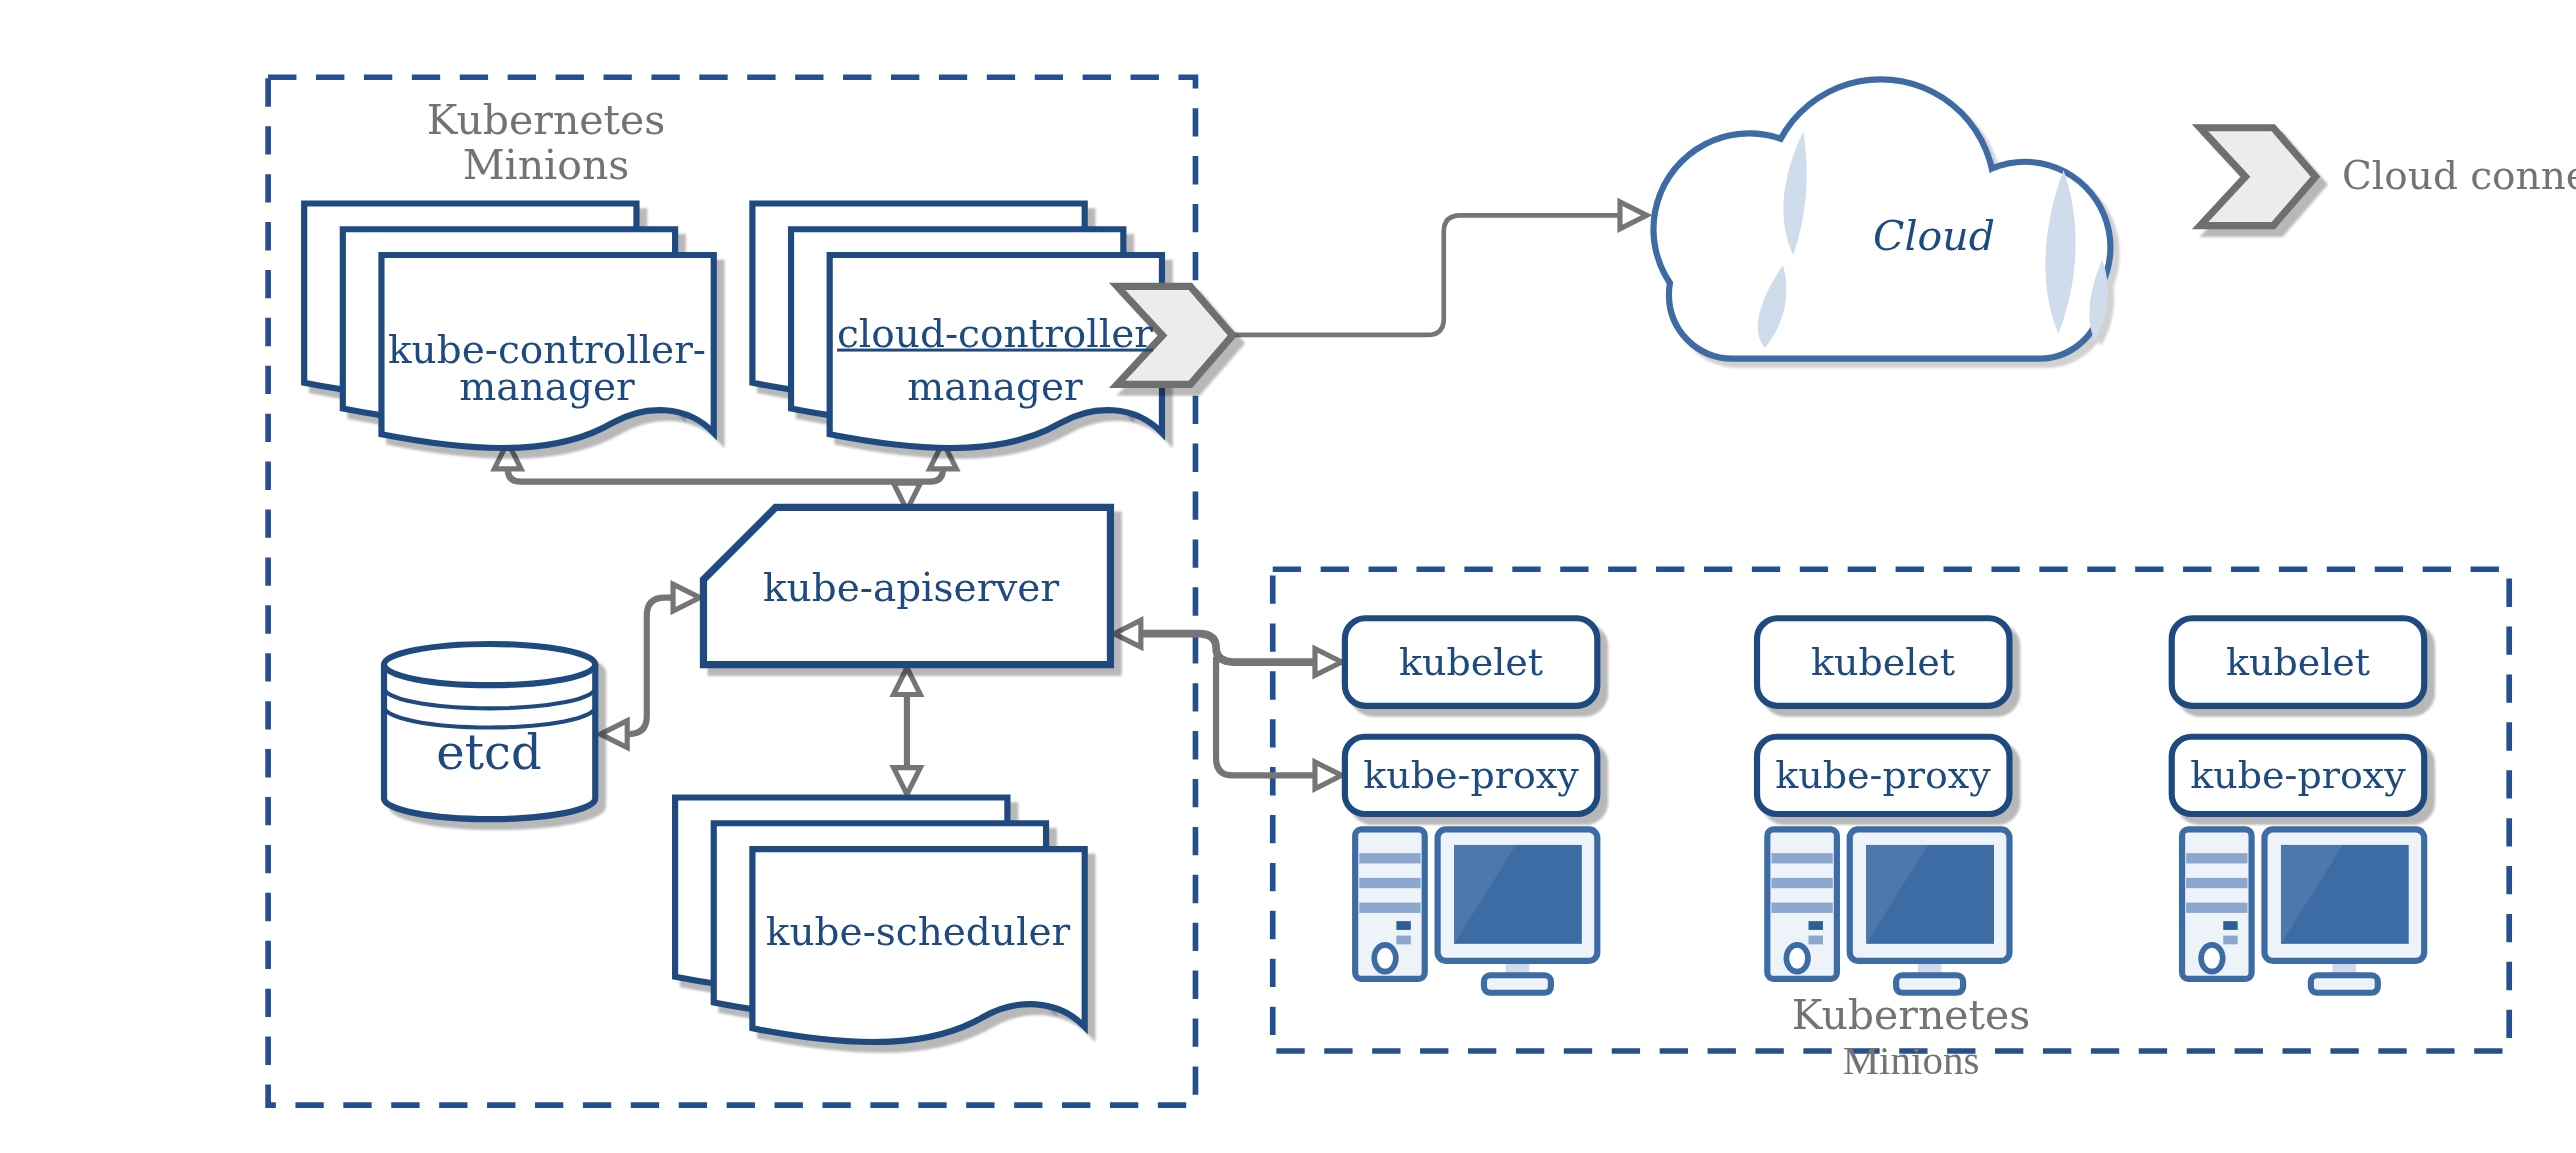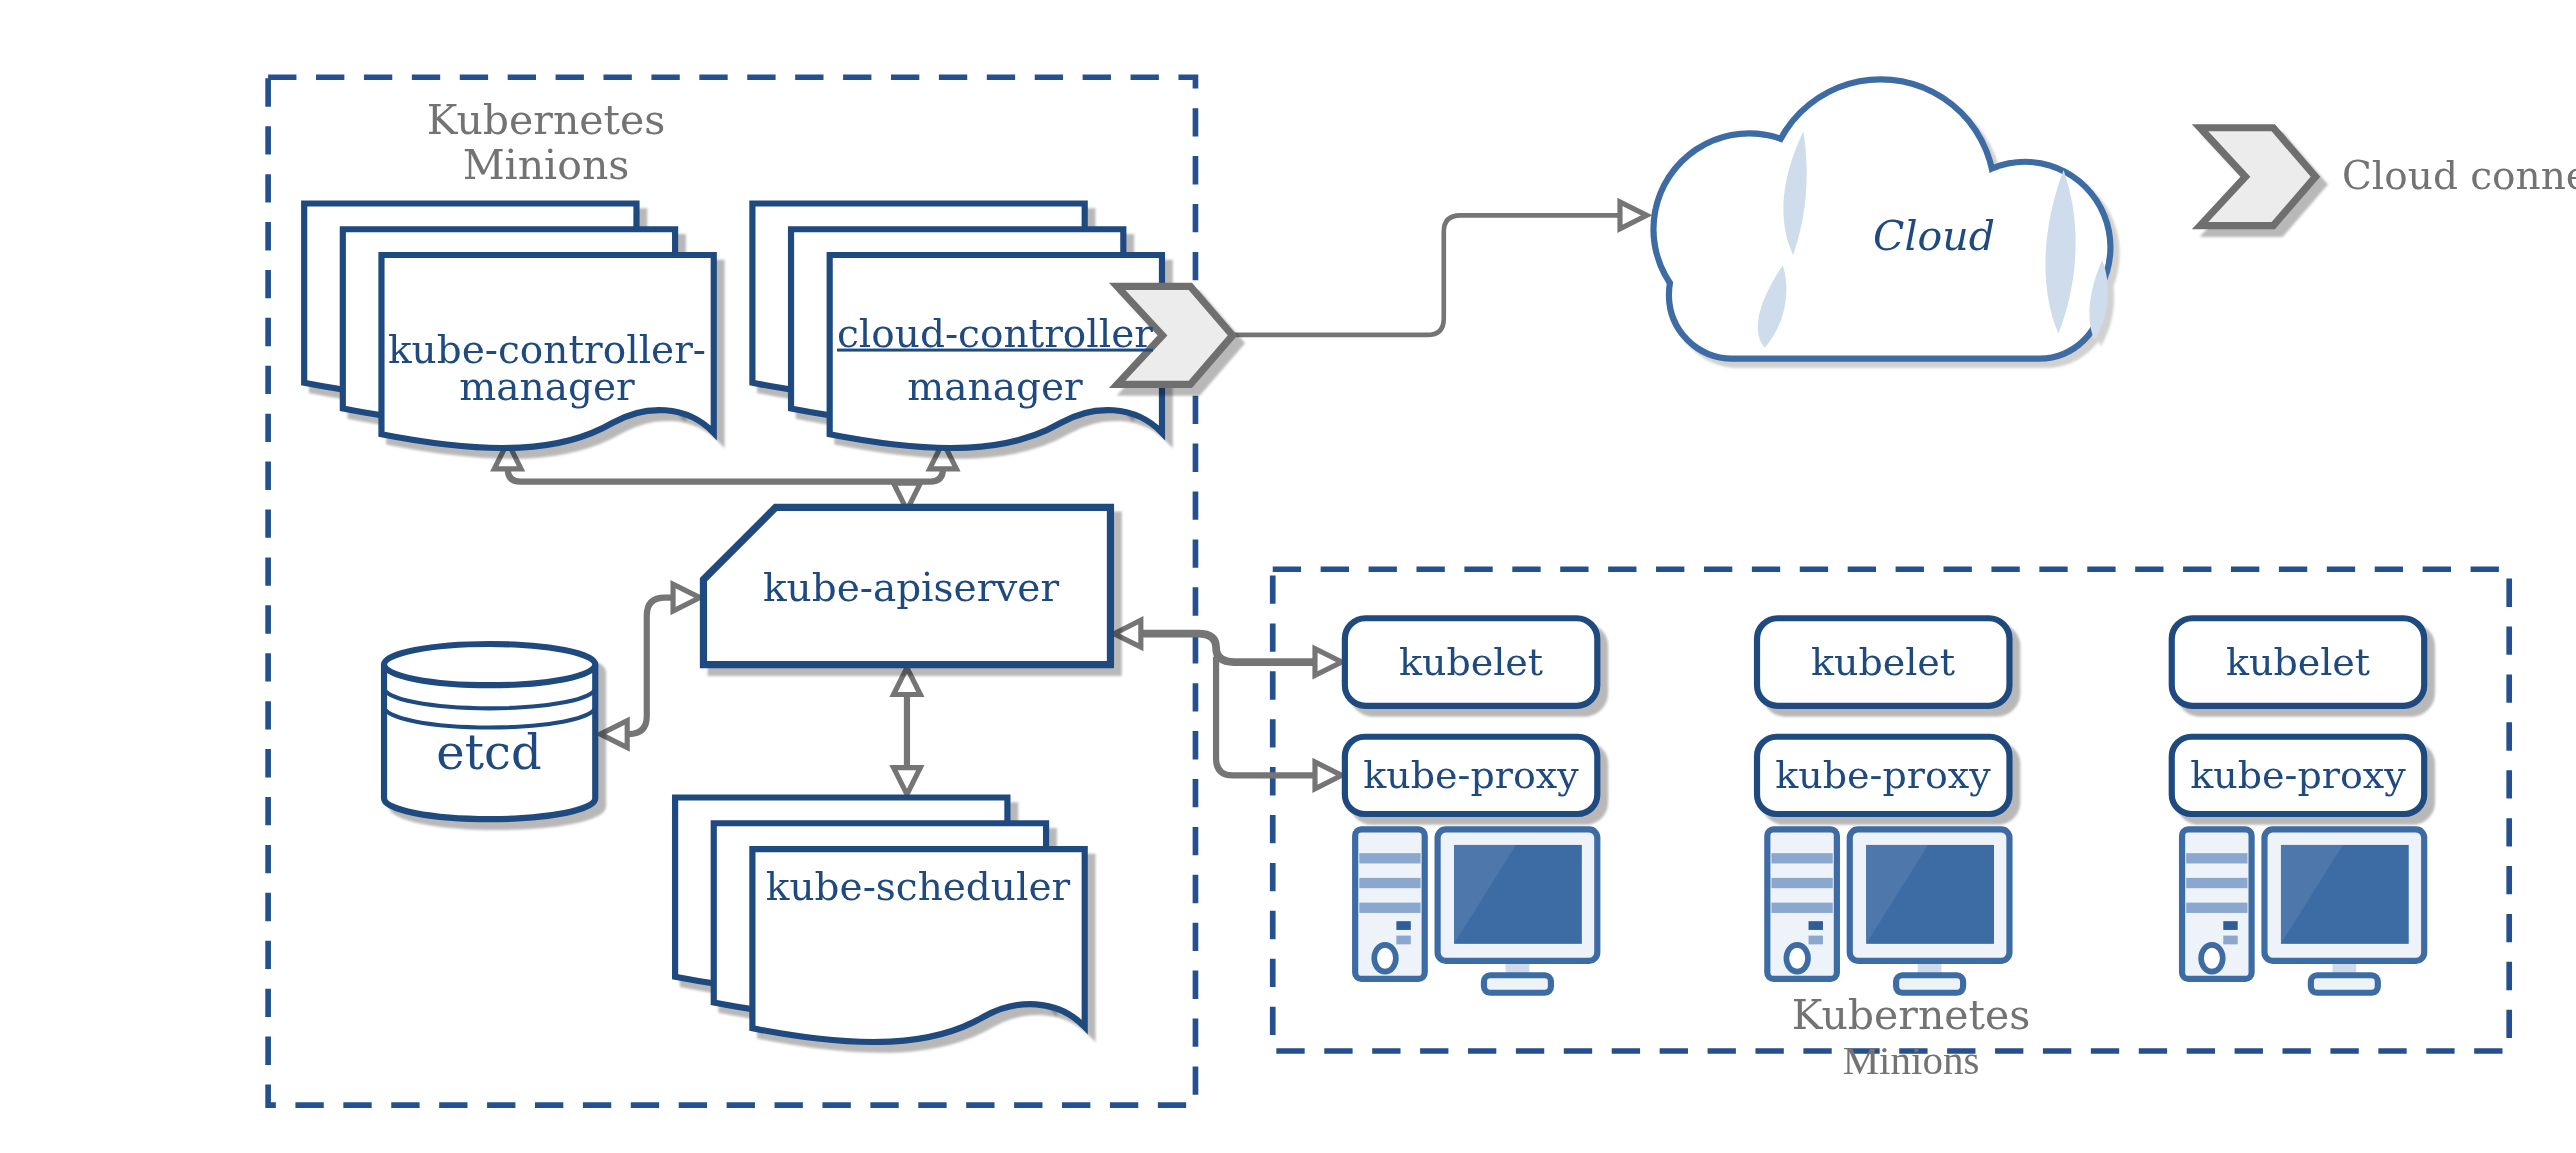--- a/index.html
+++ b/index.html
@@ -159,21 +159,21 @@
   <div class="lbl" style="left:547px;top:334px;font-size:39px;margin-top:16px;">kube-controller-</div>
   <div class="lbl" style="left:547px;top:387px;font-size:39px;">manager</div>
 
   <div class="lbl" style="left:995px;top:334px;font-size:39px;text-decoration:underline;">cloud-controller</div>
   <div class="lbl" style="left:995px;top:387px;font-size:39px;">manager</div>
 
   <div class="lbl" style="left:911px;top:588px;font-size:39px;">kube-apiserver</div>
 
   <div class="lbl" style="left:489px;top:753px;font-size:48px;">etcd</div>
 
-  <div class="lbl" style="left:918px;top:887px;font-size:39px;">kube-scheduler</div>
+  <div class="lbl" style="left:918px;top:932px;font-size:39px;">kube-scheduler</div>
 
   <div class="lbl" style="left:1934px;top:237px;font-size:41px;font-style:italic;">Cloud</div>
 
   <div class="lbl gray left" style="left:2342px;top:176px;font-size:39px;">Cloud connector</div>
 
   <div class="lbl" style="left:1471px;top:663px;font-size:38px;">kubelet</div>
   <div class="lbl" style="left:1883px;top:663px;font-size:38px;">kubelet</div>
   <div class="lbl" style="left:2298px;top:663px;font-size:38px;">kubelet</div>
 
   <div class="lbl" style="left:1471px;top:776px;font-size:38px;">kube-proxy</div>

